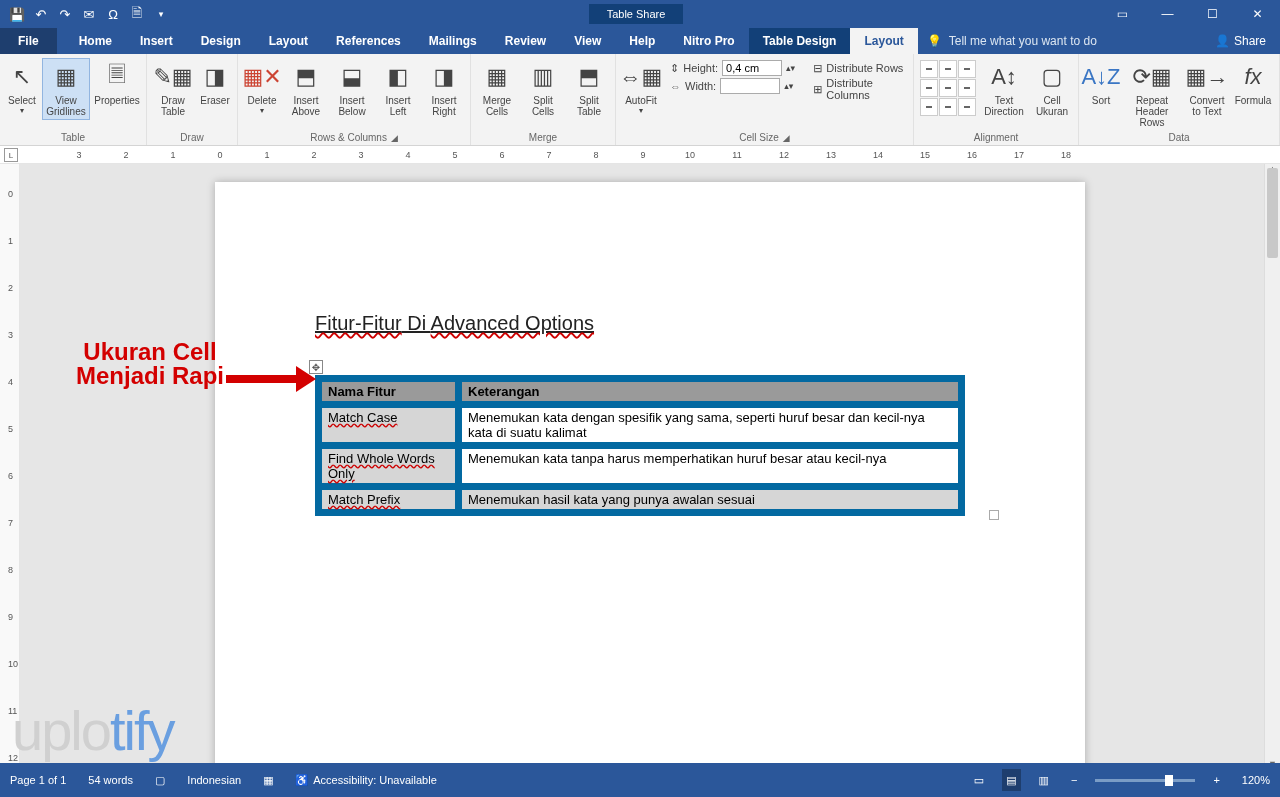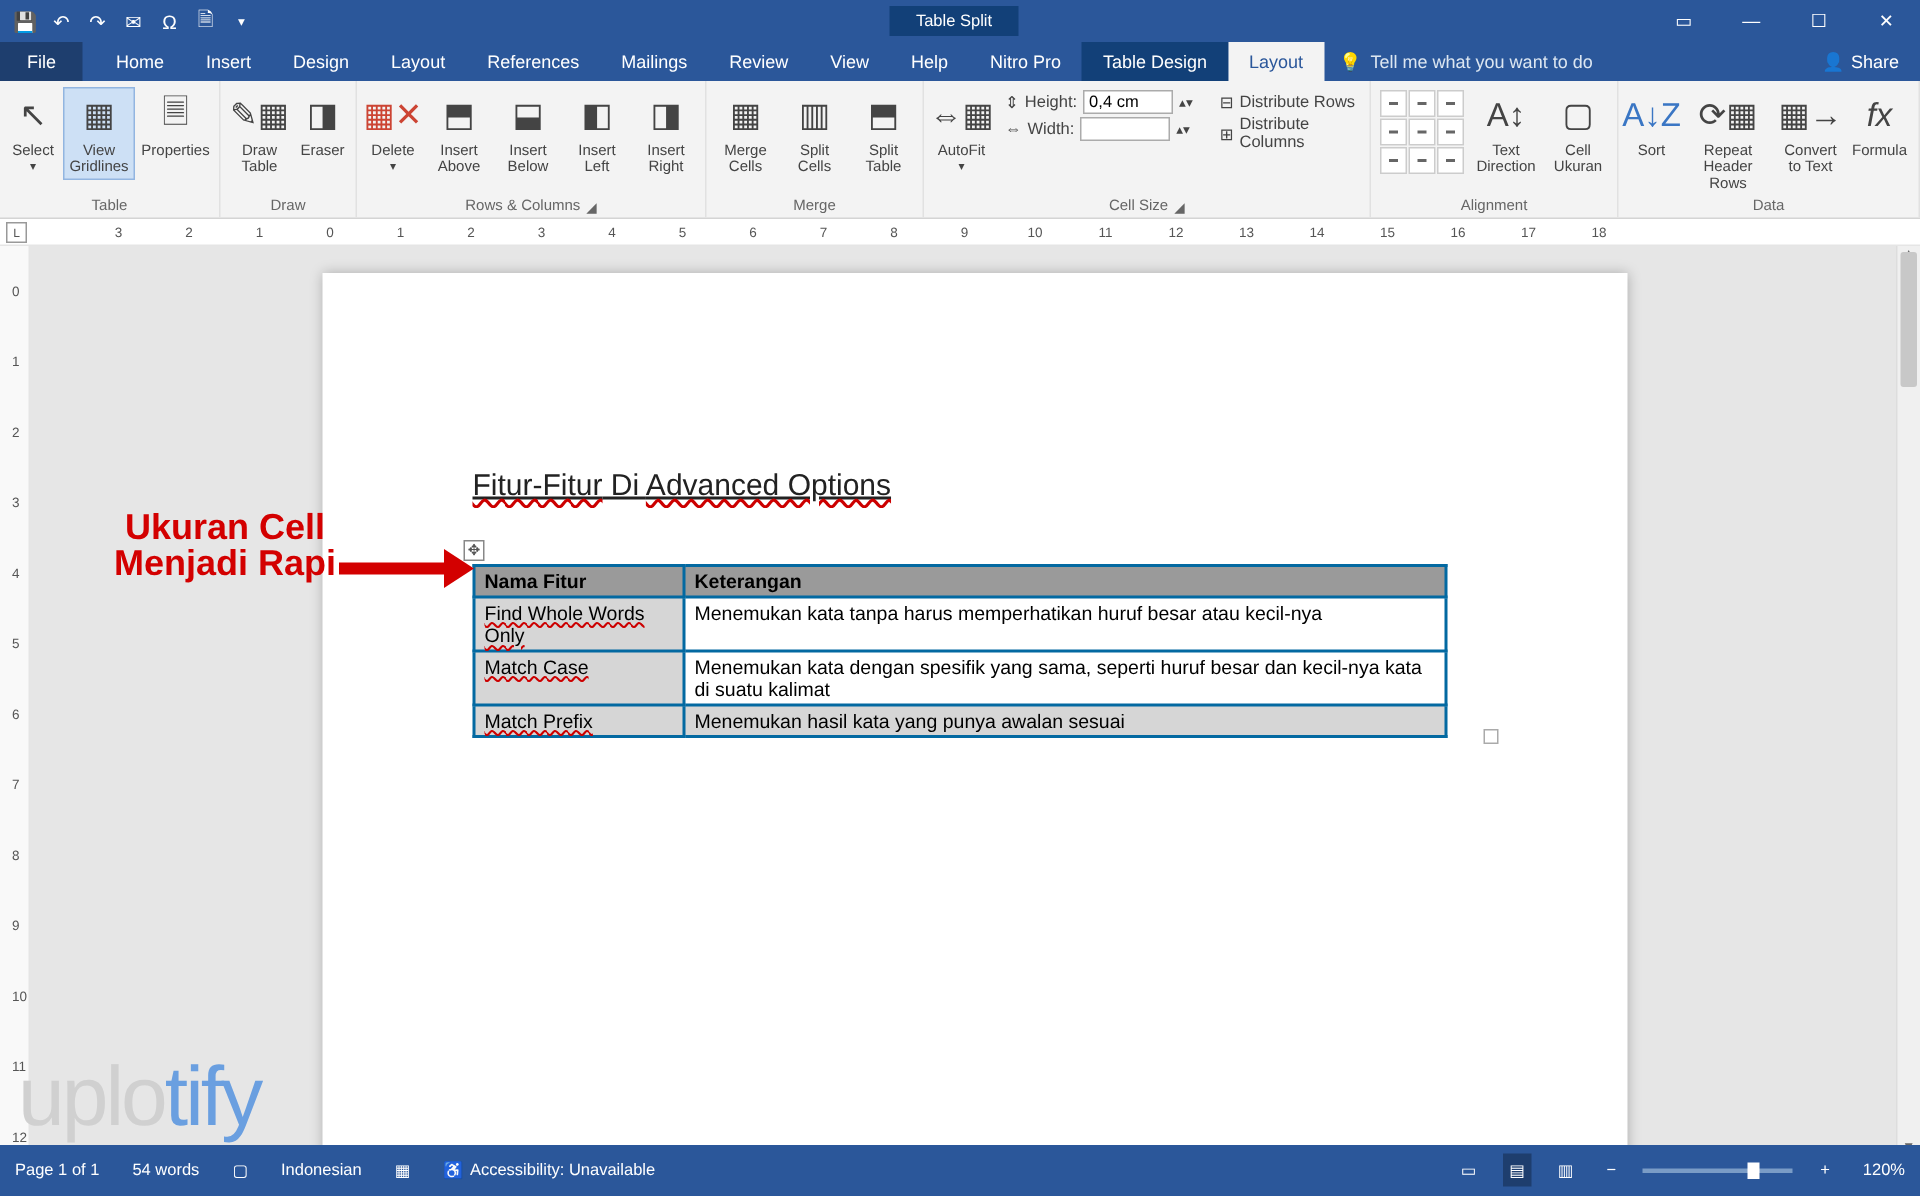--- a/index.html
+++ b/index.html
@@ -9,21 +9,21 @@
 .titlebar { height: 28px; background: #2b579a; display: flex; align-items: center; color: #fff; font-size: 11px; }
 .qat { display: flex; align-items: center; gap: 2px; padding-left: 6px; }
 .qat-btn { width: 22px; height: 22px; display: flex; align-items: center; justify-content: center; color: #fff; font-size: 13px; }
 .title-center { flex: 1; text-align: center; }
 .table-tools { background: #124078; padding: 4px 18px; font-size: 11px; }
 .win-controls { display: flex; margin-left: auto; }
 .win-btn { width: 45px; height: 28px; display: flex; align-items: center; justify-content: center; font-size: 12px; }
 
 
 .tabs { height: 26px; background: #2b579a; display: flex; align-items: stretch; color: #fff; font-size: 12px; }
-.tab { padding: 0 14px; display: flex; align-items: center; cursor: pointer; }
+.tab { padding: 0 14px; display: flex; align-items: center; cursor: pointer; font-weight: bold; }
 .tab.file { background: #1e3e6e; padding: 0 18px; margin-right: 8px; }
 .tab.table-design { background: #124078; }
 .tab.active { background: #f3f3f3; color: #2b579a; }
 .tell-me { display: flex; align-items: center; gap: 6px; margin-left: 10px; color: #dce6f1; font-size: 12px; }
 .share-btn { margin-left: auto; padding: 0 14px; display: flex; align-items: center; gap: 4px; }
 
 
 .ribbon { height: 92px; background: #f3f3f3; border-bottom: 1px solid #d4d4d4; display: flex; }
 .group { border-right: 1px solid #e1e1e1; display: flex; flex-direction: column; padding: 2px 4px 0; }
 .group-body { flex: 1; display: flex; align-items: flex-start; gap: 2px; padding-top: 2px; }
@@ -54,21 +54,21 @@
 .ruler-v .vt { position:absolute; left:8px; font-size:9px; color:#555; transform: translateY(-50%);}
 .doc-scroll { flex: 1; overflow: auto; position: relative; background:#e6e6e6; }
 .page { width: 870px; min-height: 1100px; background: #fff; margin: 18px auto 40px; box-shadow: 0 0 8px rgba(0,0,0,.25); position: relative; padding: 130px 100px 100px 100px; }
 
 .doc-title { font-size: 20px; font-family: Cambria, serif; color: #222; margin-bottom: 40px; text-decoration: underline; }
 .wavy { text-decoration: underline wavy #c00; text-underline-offset: 2px; }
 
 .move-handle { position:absolute; left: 94px; top: 178px; width:14px; height:14px; border:1px solid #888; background:#fff; display:flex; align-items:center; justify-content:center; font-size:10px; color:#555;}
 
 table.wtbl { border-collapse: collapse; width: 650px; font-size: 13px; font-family: Calibri, sans-serif; }
-table.wtbl th, table.wtbl td { border: 2px solid #0369a1; padding: 2px 6px; vertical-align: top; }
+table.wtbl th, table.wtbl td { border: 7px solid #0369a1; padding: 2px 6px; vertical-align: top; }
 table.wtbl th { background: #9a9a9a; text-align: left; font-weight: bold; }
 table.wtbl td.c1 { width: 140px; background: #d6d6d6; }
 table.wtbl td.c2 { background: #d6d6d6; }
 table.wtbl tr.white td.c2 { background:#fff; }
 .ul { text-decoration: underline wavy #c00; text-underline-offset:1px; }
 
 .end-mark { position:absolute; width:10px; height:10px; border:1px solid #aaa; bottom:-4px; right:-14px; }
 
 
 .annot { position: absolute; left: 76px; top: 340px; color: #d30000; font-weight: bold; font-size: 24px; font-family: Calibri, sans-serif; line-height: 24px; text-align:center; }
@@ -95,21 +95,21 @@
   <div class="qat">
     <div class="qat-btn">💾</div>
     <div class="qat-btn">↶</div>
     <div class="qat-btn">↷</div>
     <div class="qat-btn">✉</div>
     <div class="qat-btn">Ω</div>
     <div class="qat-btn">🗎</div>
     <div class="qat-btn" style="font-size:9px;">▾</div>
   </div>
   <div class="title-center">
-    <span class="table-tools">Table Split</span>
+    <span class="table-tools">Table Share</span>
   </div>
   <div class="win-controls">
     <div class="win-btn">▭</div>
     <div class="win-btn">—</div>
     <div class="win-btn">☐</div>
     <div class="win-btn close">✕</div>
   </div>
 </div>
 
 <div class="tabs">
@@ -374,26 +374,26 @@
       </div>
       <div class="move-handle">✥</div>
       <div style="position:relative;">
         <table class="wtbl">
           <tbody>
               <tr>
             <th>Nama Fitur</th>
             <th>Keterangan</th>
           </tr>
           <tr class="white">
+            <td class="c1"><span class="ul">Match Case</span></td>
+            <td class="c2"><span>Menemukan kata dengan spesifik yang sama, seperti huruf besar dan kecil-nya kata di suatu kalimat</span></td>
+          </tr>
+          <tr class="white">
             <td class="c1"><span class="ul">Find Whole Words Only</span></td>
             <td class="c2"><span>Menemukan kata tanpa harus memperhatikan huruf besar atau kecil-nya</span></td>
-          </tr>
-          <tr class="white">
-            <td class="c1"><span class="ul">Match Case</span></td>
-            <td class="c2"><span>Menemukan kata dengan spesifik yang sama, seperti huruf besar dan kecil-nya kata di suatu kalimat</span></td>
           </tr>
           <tr>
             <td class="c1"><span class="ul">Match Prefix</span></td>
             <td class="c2"><span>Menemukan hasil kata yang punya awalan sesuai</span></td>
           </tr>
         </tbody>
           </table>
         <div class="end-mark"></div>
       </div>
     </div>

